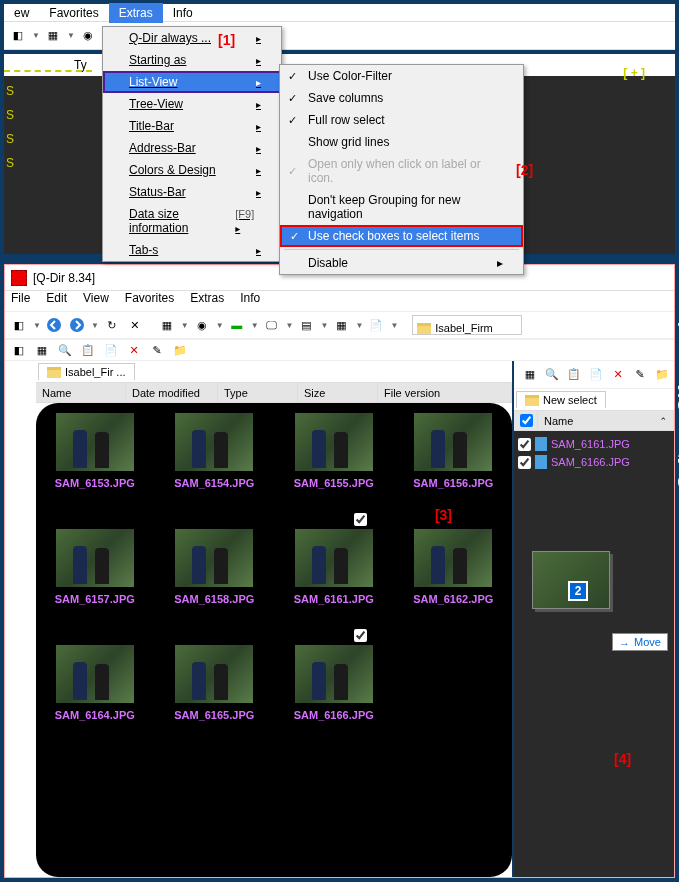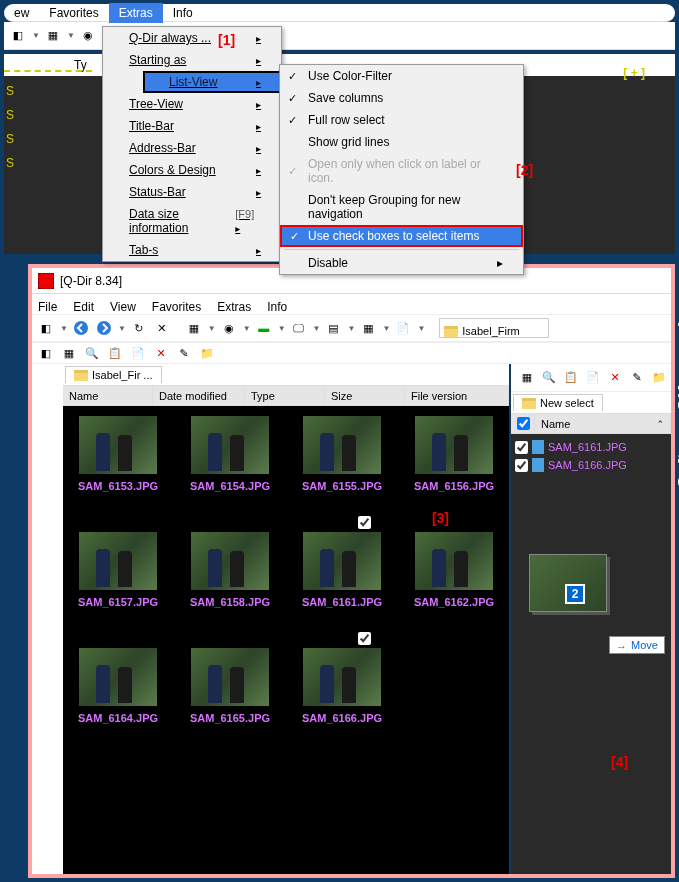--- a/index.html
+++ b/index.html
@@ -1,68 +1,68 @@
 <!DOCTYPE html>
 <html><head>
   <meta charset="utf-8">
   <style>
     * { margin: 0; padding: 0; box-sizing: border-box; font-family: "Segoe UI", Tahoma, sans-serif; }
     body { background: #0d3b66; width: 679px; height: 882px; overflow: hidden; position: relative; }
     
     
     .top-section { position: absolute; top: 4px; left: 4px; right: 4px; height: 250px; }
-    .menubar { background: #fff; height: 18px; display: flex; align-items: center; font-size: 12px; border-bottom: 1px solid #ddd; border-radius: 10px; }
+    .menubar { background: #fff; height: 18px; display: flex; align-items: center; font-size: 12px; border-bottom: 1px solid #ddd; }
     .menubar .menu-item { padding: 3px 10px; cursor: default; }
     .menubar .menu-item.active { background: #3a7ee8; color: #fff; }
     .toolbar-top { background: #fff; height: 28px; display: flex; align-items: center; gap: 3px; padding: 0 4px; border-bottom: 1px solid #ddd; }
     .tb-icon { width: 20px; height: 20px; display: inline-flex; align-items: center; justify-content: center; font-size: 11px; }
     .drop-arrow { font-size: 8px; color: #666; margin-left: 1px; }
     
     .extras-menu { position: absolute; top: 22px; left: 98px; width: 180px; background: #f0f0f0; border: 1px solid #999; box-shadow: 2px 2px 4px rgba(0,0,0,0.3); z-index: 10; font-size: 12px; text-decoration: underline; }
     .extras-menu .mi { padding: 4px 20px 4px 26px; display: flex; justify-content: space-between; align-items: center; cursor: default; position: relative; }
-    .extras-menu .mi.highlighted { background: #3a7ee8; color: #0f172a; border: 2px solid #000000; padding: 2px 18px 2px 24px; margin-left: 40px; }
+    .extras-menu .mi.highlighted { background: #3a7ee8; color: #ffffff; border: 2px solid #4c1d95; padding: 2px 18px 2px 24px; }
     .extras-menu .mi .chev { font-size: 10px; }
     .extras-menu .mi .hotkey { font-size: 11px; color: #555; }
     
     .listview-sub { position: absolute; top: 60px; left: 275px; width: 245px; background: #f0f0f0; border: 1px solid #999; box-shadow: 2px 2px 4px rgba(0,0,0,0.3); z-index: 11; font-size: 12px; }
     .listview-sub .mi { padding: 4px 20px 4px 28px; display: flex; align-items: center; cursor: default; position: relative; }
     .listview-sub .mi.disabled { color: #aaa; }
     .listview-sub .mi.highlighted { background: #3a7ee8; color: #fff; border: 2px solid #e00; padding: 2px 18px 2px 26px; }
     .listview-sub .mi .check { position: absolute; left: 8px; font-size: 11px; }
     .listview-sub .sep { height: 1px; background: #ccc; margin: 2px 4px; }
     
     .ann { position: absolute; color: #e00; font-weight: bold; font-size: 14px; z-index: 20; pointer-events: none; }
     
     .dark-bg-top { position: absolute; top: 50px; left: 0; right: 0; bottom: 0; background: #2a2a2a; }
     .dark-bg-top .tab-strip { background: #fff; height: 22px; font-size: 12px; display: flex; align-items: center; padding-left: 70px; }
     .dashed-line { border-top: 2px dashed #cc0; position: absolute; top: 66px; left: 0; width: 88px; }
     .plus-link { color: #cc0; font-size: 12px; }
     .side-labels { position: absolute; top: 72px; left: 0; width: 90px; font-size: 12px; }
     .side-labels div { color: #cc0; padding: 5px 0 5px 2px; }
     
     
-    .bottom-section { position: absolute; top: 264px; left: 4px; right: 4px; bottom: 4px; background: #fff; border: 4px solid #fca5a5; margin-left: 24px; }
+    .bottom-section { position: absolute; top: 264px; left: 4px; right: 4px; bottom: 4px; background: #fff; border: 1px solid #fca5a5; }
     .title-bar { height: 26px; background: #fff; display: flex; align-items: center; padding: 0 6px; font-size: 12px; border-bottom: 1px solid #ddd; }
     .title-bar .app-icon { width: 16px; height: 16px; background: #e00; border: 1px dashed #800; margin-right: 6px; }
-    .menubar2 { height: 20px; display: flex; align-items: flex-end; font-size: 12px; padding-left: 6px; gap: 16px; }
+    .menubar2 { height: 20px; display: flex; align-items: flex-start; font-size: 12px; padding-left: 6px; gap: 16px; }
     .toolbar2 { height: 28px; display: flex; align-items: center; gap: 3px; padding: 0 4px; border-top: 1px solid #eee; border-bottom: 1px solid #eee; }
     .addr-box { border: 1px solid #ccc; background: #fff; height: 20px; display: flex; align-items: flex-end; padding: 0 4px; font-size: 11px; }
     
     .panes { display: flex; position: absolute; top: 96px; left: 0; right: 0; bottom: 0; }
     .left-pane { flex: 1; min-width: 0; background: #fff; display: flex; flex-direction: column; padding-left: 31px; }
     .right-pane { width: 162px; background: #fff; border-left: 2px solid #0d3b66; display: flex; flex-direction: column; }
     
     .tab-bar { height: 22px; background: #fff; display: flex; align-items: center; font-size: 11px; border-bottom: 1px solid #ddd; padding-left: 2px; }
     .tab-bar .tab { border: 1px solid #ccc; border-bottom: none; padding: 2px 8px; background: #fff; display: flex; align-items: center; gap: 4px; }
     .folder-ico { width: 14px; height: 11px; background: #f7d774; border-top: 3px solid #e6c35b; }
     
     .col-headers { height: 20px; background: #e5e5e5; display: flex; font-size: 11px; border-bottom: 1px solid #ddd; }
     .col-headers .col { border-right: 1px solid #ddd; padding: 2px 6px; display: flex; align-items: center; }
     
-    .thumbs-area { flex: 1; background: #000; overflow: hidden; padding: 10px 8px; position: relative; }
+    .thumbs-area { flex: 1; background: #000; overflow: hidden; padding: 10px 8px; position: relative; border-radius: 22px; }
     .thumbs-grid { display: grid; grid-template-columns: repeat(4, 1fr); gap: 40px 18px; }
     .thumb { text-align: center; position: relative; }
     .thumb .img { width: 78px; height: 58px; margin: 0 auto 6px; background: linear-gradient(135deg, #4a6b3a 0%, #2d4428 50%, #5a7c4a 100%); position: relative; overflow: hidden; }
     .thumb .img::before { content: ''; position: absolute; left: 22%; top: 30%; width: 14px; height: 38px; background: #1a2a4f; border-radius: 4px 4px 0 0; }
     .thumb .img::after { content: ''; position: absolute; left: 50%; top: 32%; width: 14px; height: 36px; background: #1b1b1b; border-radius: 4px 4px 0 0; }
     .thumb .fname { color: #d670ff; font-size: 11px; font-weight: bold; }
     .thumb .chk { position: absolute; top: -16px; right: 18px; accent-color: #fff; }
     
     .right-pane .col-headers .col:first-child { width: 24px; }
     .right-pane .list-area { background: #2a2a2a; flex: 1; padding: 4px; font-size: 11px; position: relative; }

